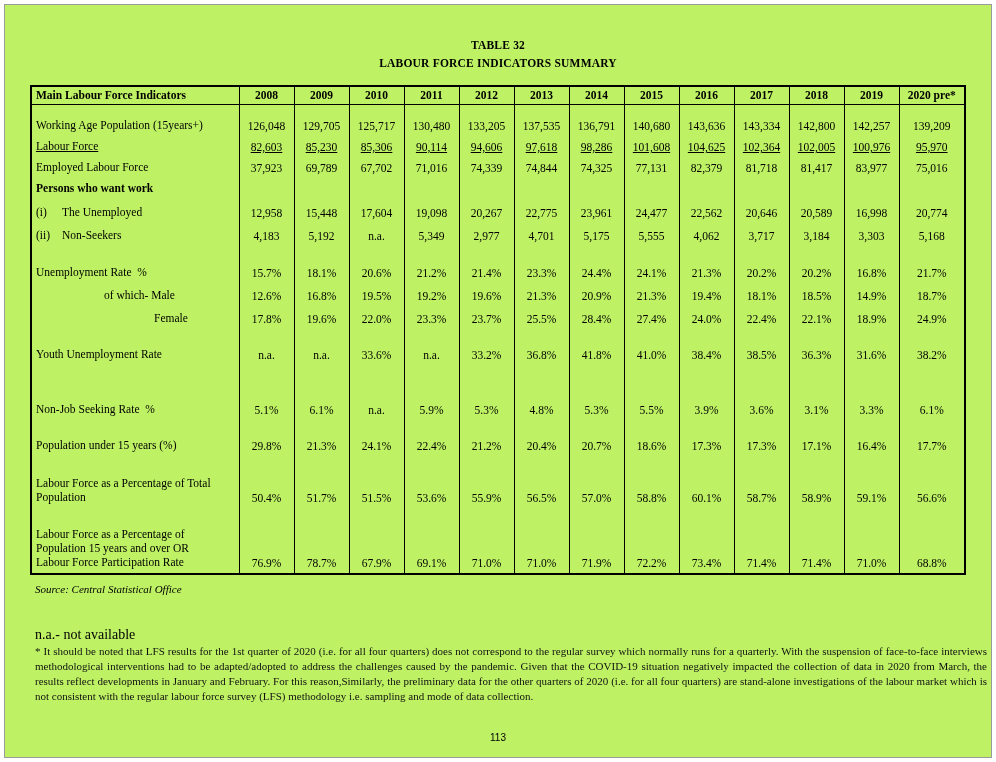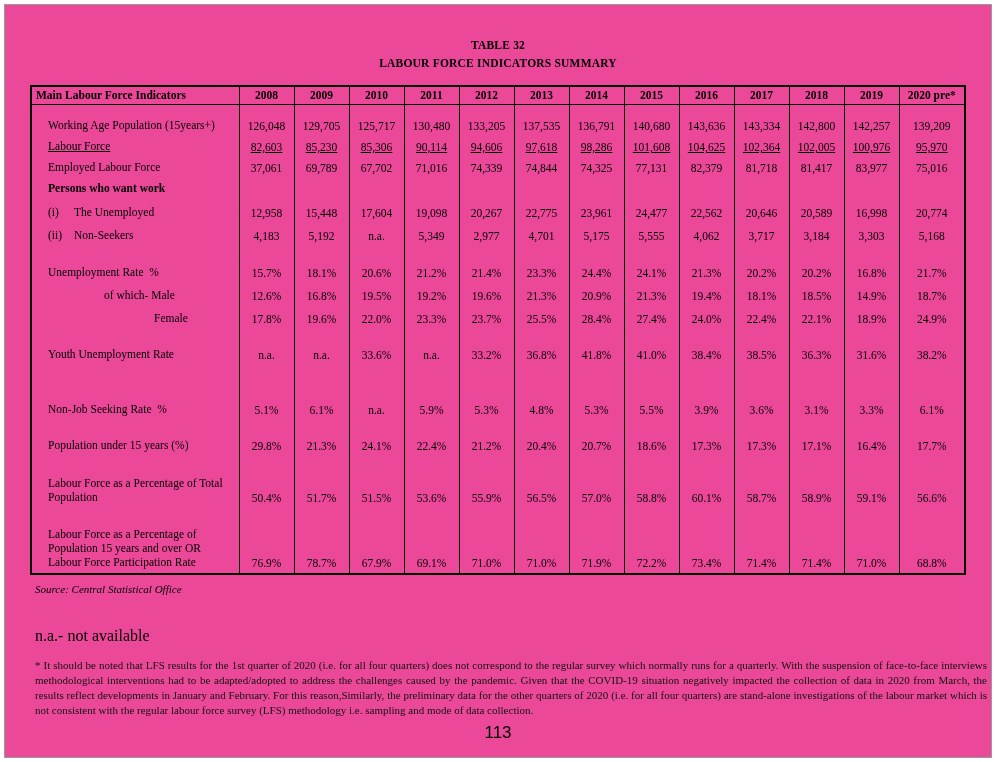--- a/index.html
+++ b/index.html
@@ -2,21 +2,21 @@
 <html><head>
 <meta charset="utf-8">
 <style>
   * { margin: 0; padding: 0; box-sizing: border-box; }
   html, body { width: 996px; height: 762px; background: #ffffff; font-family: "Liberation Serif", serif; color: #000; }
   .page {
     position: absolute;
     left: 4px; top: 4px;
     width: 988px; height: 754px;
     border: 1px solid #9a9a9a;
-    background: #ec4899;
+    background: #bef264;
     overflow: hidden;
   }
   .title-block { text-align: center; margin-top: 34px; }
   .title-line1 { font-weight: bold; font-size: 11.5px; letter-spacing: 0.2px; }
   .title-line2 { font-weight: bold; font-size: 11.5px; letter-spacing: 0.2px; margin-top: 6px; }
 
   table.lf {
     border-collapse: collapse;
     table-layout: fixed;
     margin: 16px auto 0 auto;
@@ -34,46 +34,46 @@
     border-bottom: 1px solid #000;
     font-weight: bold;
     text-align: center;
     height: 18px;
     vertical-align: middle;
     padding: 1px 1px 2px 1px;
   }
   table.lf thead th.label-h { text-align: left; padding-left: 4px; }
   td.label-cell {
     text-align: left;
-    padding: 0 2px 4px 16px;
+    padding: 0 2px 4px 4px;
     white-space: pre-wrap;
     line-height: 14px;
   }
   td.label-cell .prefix { display: inline-block; width: 26px; }
   td.label-cell.indent1 { padding-left: 72px; }
   td.label-cell.indent2 { padding-left: 122px; }
   td.value-cell { text-align: center; padding: 0 1px 4px 1px; }
   tr.spacer td { padding: 0; }
 
   .notes { width: 952px; margin: 8px 0 0 30px; }
   .source-note { font-style: italic; font-size: 11px; margin-bottom: 32px; }
-  .na-note { font-size: 16px; margin-bottom: 13px; }
+  .na-note { font-size: 14px; margin-bottom: 1px; }
   .asterisk-note {
     font-size: 11px;
     line-height: 15px;
     text-align: justify;
     color: #111;
   }
   .page-number {
     position: absolute;
     bottom: 14px;
     left: 0; right: 0;
     text-align: center;
     font-family: "Liberation Sans", sans-serif;
-    font-size: 17px;
+    font-size: 10px;
   }
 </style>
 </head>
 <body>
 
 <div class="page">
 
   <div class="title-block">
     <div class="title-line1">TABLE 32</div>
     <div class="title-line2">LABOUR FORCE INDICATORS SUMMARY</div>
@@ -158,21 +158,21 @@
           <td class="value-cell">98,286</td>
           <td class="value-cell">101,608</td>
           <td class="value-cell">104,625</td>
           <td class="value-cell">102,364</td>
           <td class="value-cell">102,005</td>
           <td class="value-cell">100,976</td>
           <td class="value-cell">95,970</td>
         </tr>
         <tr style="height: 21px;">
           <td class="label-cell">Employed Labour Force</td>
-          <td class="value-cell">37,061</td>
+          <td class="value-cell">37,923</td>
           <td class="value-cell">69,789</td>
           <td class="value-cell">67,702</td>
           <td class="value-cell">71,016</td>
           <td class="value-cell">74,339</td>
           <td class="value-cell">74,844</td>
           <td class="value-cell">74,325</td>
           <td class="value-cell">77,131</td>
           <td class="value-cell">82,379</td>
           <td class="value-cell">81,718</td>
           <td class="value-cell">81,417</td>

